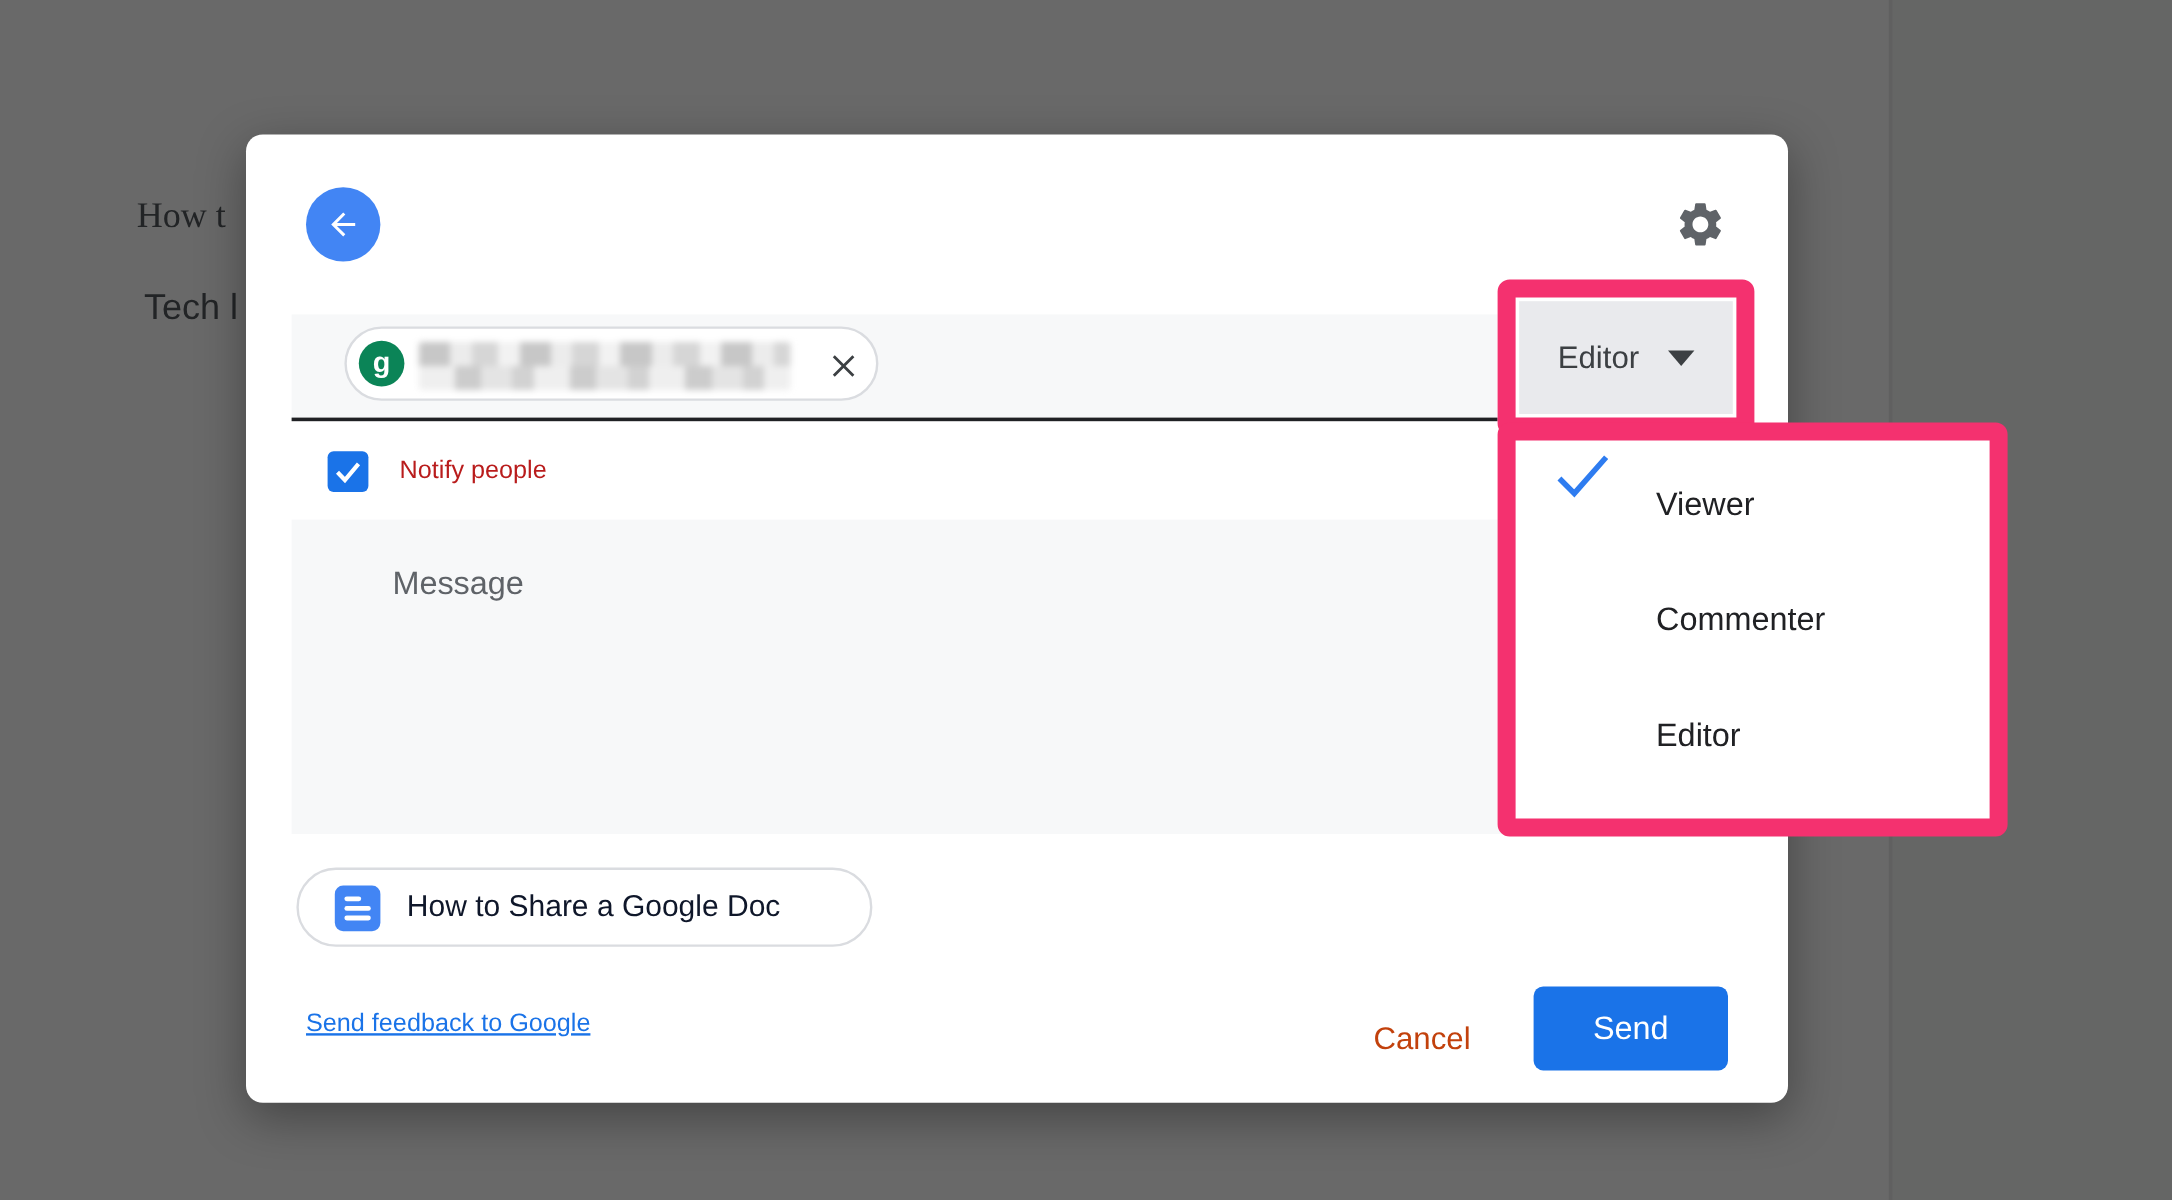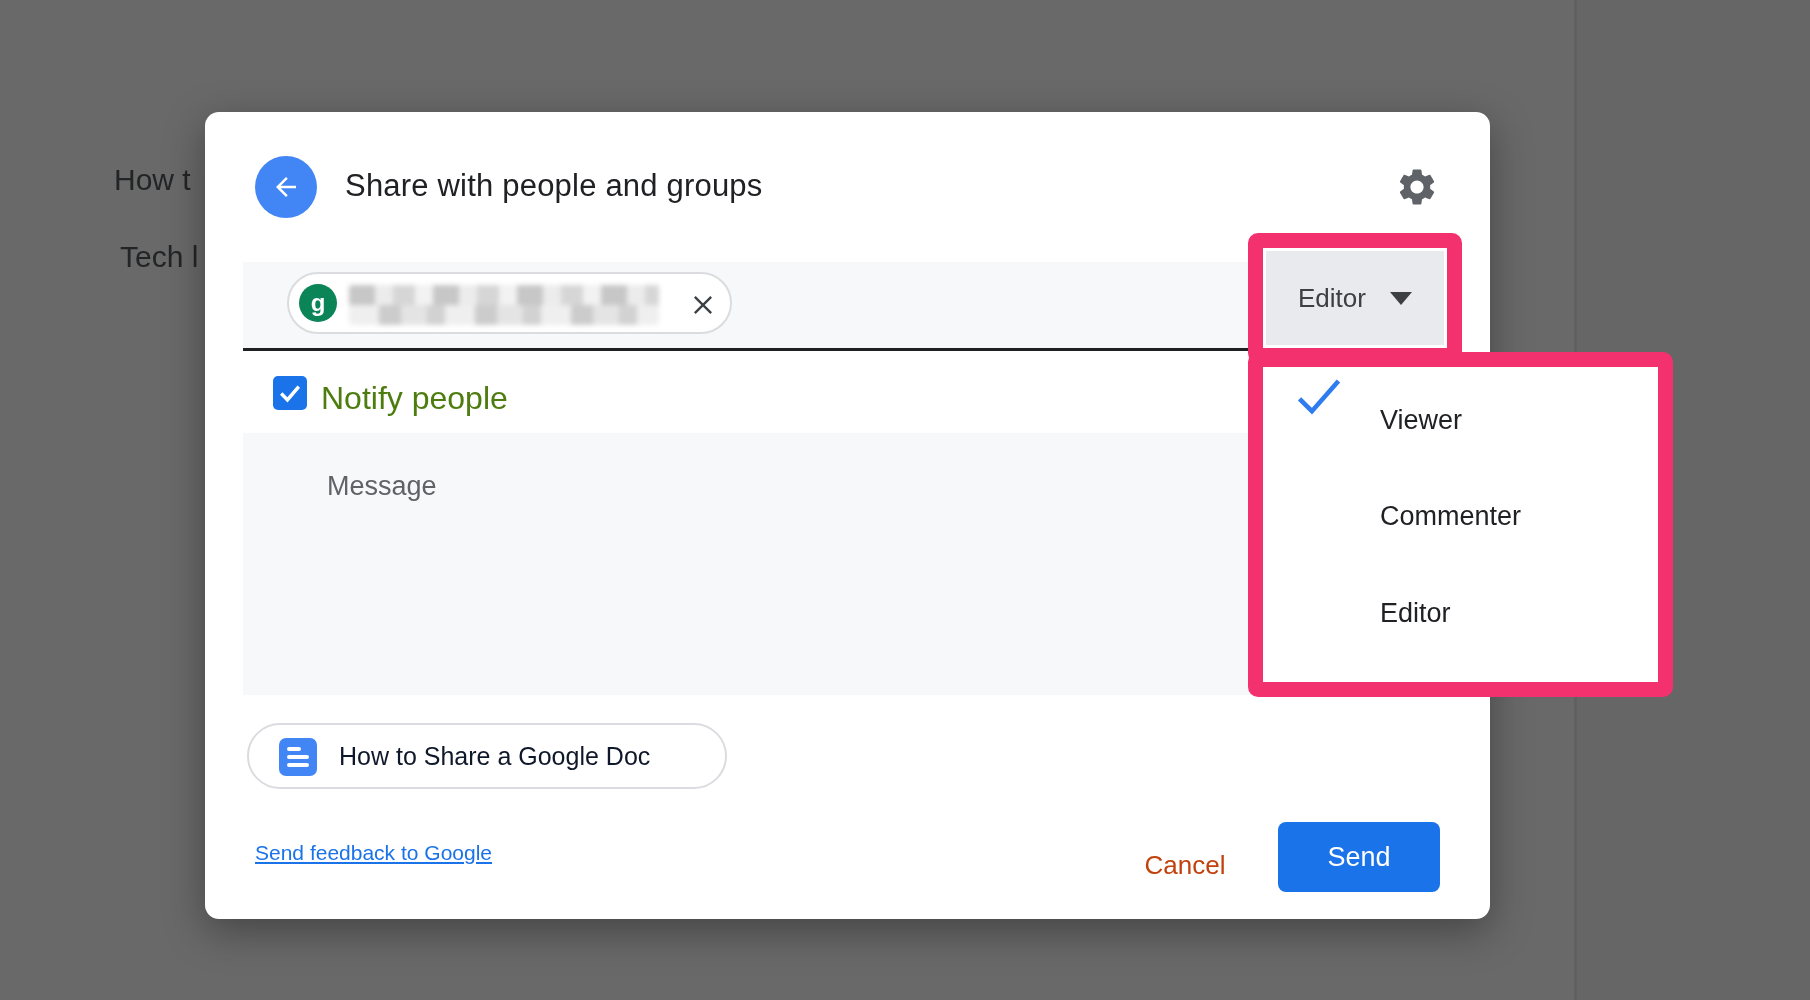--- a/index.html
+++ b/index.html
@@ -4,21 +4,21 @@
 <style>
   * { margin:0; padding:0; box-sizing:border-box; }
   html,body { width:1810px; height:1000px; overflow:hidden; }
   body { font-family:"Liberation Sans","DejaVu Sans",sans-serif; }
   #page { position:relative; width:1810px; height:1000px; background:#696969; }
 
   
   .bg-right { position:absolute; left:1577px; top:0; width:233px; height:1000px; background:#656665; }
   .bg-seam  { position:absolute; left:1574px; top:0; width:3px; height:1000px; background:#606060; }
   .bg-line  { position:absolute; color:#222426; font-size:30px; white-space:nowrap; }
-  .bg-line1 { left:114px; top:163px; }
+  .bg-line1 { left:114px; top:163px;font-family:Liberation Serif, serif; }
   .bg-line2 { left:120px; top:240px; }
 
   
   .dialog { position:absolute; left:205px; top:112px; width:1285px; height:807px;
             background:#ffffff; border-radius:14px; box-shadow:0 12px 40px rgba(0,0,0,.35); }
 
   .back-btn { position:absolute; left:50px; top:44px; width:62px; height:62px; border-radius:50%;
               background:#4285f4; display:flex; align-items:center; justify-content:center; cursor:pointer; }
   .dlg-title { position:absolute; left:140px; top:56px; font-size:31px; color:#202124; letter-spacing:.2px; white-space:nowrap; }
   .gear-btn { position:absolute; left:1187px; top:50px; width:50px; height:50px; display:flex;
@@ -34,21 +34,21 @@
                  display:flex; align-items:center; justify-content:center; }
   .chip-blur { position:absolute; left:60px; top:11px; width:310px; height:40px; border-radius:3px;
                overflow:hidden; filter:blur(2.5px); }
   .chip-blur .r1 { height:20px; background:repeating-linear-gradient(90deg,#c7c7c7 0 26px,#ececec 26px 44px,#d6d6d6 44px 66px,#f2f2f2 66px 84px); }
   .chip-blur .r2 { height:20px; background:repeating-linear-gradient(90deg,#efefef 0 30px,#cccccc 30px 52px,#e4e4e4 52px 78px,#d2d2d2 78px 96px); }
   .chip-x { position:absolute; left:400px; top:17px; width:28px; height:28px; cursor:pointer; }
 
   
   .notify-cb { position:absolute; left:68px; top:264px; width:34px; height:34px; background:#1a73e8;
                border-radius:5px; display:flex; align-items:center; justify-content:center; cursor:pointer; }
-  .notify-label { position:absolute; left:116px; top:268px; font-size:32px; color:#4d7c0f; }
+  .notify-label { position:absolute; left:128px; top:268px; font-size:21px; color:#b91c1c; }
 
   
   .msg-area { position:absolute; left:38px; top:321px; width:1205px; height:262px; background:#f7f8f9; cursor:text; }
   .msg-ph { position:absolute; left:40px; top:38px; font-size:27px; color:#5f6368;margin-left:44px; }
 
   
   .doc-chip { position:absolute; left:42px; top:611px; width:480px; height:66px; background:#fff;
               border:2px solid #dadce0; border-radius:33px; cursor:pointer; }
   .doc-icon { position:absolute; left:30px; top:13px; width:38px; height:38px; background:#4285f4; border-radius:7px; }
   .doc-icon i { position:absolute; left:8px; height:4px; background:#fff; border-radius:2px; display:block; }
@@ -95,21 +95,20 @@
   <div class="dialog">
 
     <div class="back-btn">
       <span style="display:flex;">
         <svg width="30" height="30" viewBox="0 0 24 24">
             <path fill="#ffffff" d="M20 11H7.83l5.59-5.59L12 4l-8 8 8 8 1.41-1.41L7.83 13H20v-2z"></path>
           </svg>
       </span>
     </div>
 
-    <div class="dlg-title">Share with people and groups</div>
 
     <div class="gear-btn">
       <span style="display:flex;">
         <svg width="44" height="44" viewBox="0 0 24 24">
             <path fill="#5f6368" d="M19.14,12.94c0.04-0.3,0.06-0.61,0.06-0.94c0-0.32-0.02-0.64-0.07-0.94l2.03-1.58c0.18-0.14,0.23-0.41,0.12-0.61 l-1.92-3.32c-0.12-0.22-0.37-0.29-0.59-0.22l-2.39,0.96c-0.5-0.38-1.03-0.7-1.62-0.94L14.4,2.81c-0.04-0.24-0.24-0.41-0.48-0.41 h-3.84c-0.24,0-0.43,0.17-0.47,0.41L9.25,5.35C8.66,5.59,8.12,5.92,7.63,6.29L5.24,5.33c-0.22-0.08-0.47,0-0.59,0.22L2.74,8.87 C2.62,9.08,2.66,9.34,2.86,9.48l2.03,1.58C4.84,11.36,4.8,11.69,4.8,12s0.02,0.64,0.07,0.94l-2.03,1.58 c-0.18,0.14-0.23,0.41-0.12,0.61l1.92,3.32c0.12,0.22,0.37,0.29,0.59,0.22l2.39-0.96c0.5,0.38,1.03,0.7,1.62,0.94l0.36,2.54 c0.05,0.24,0.24,0.41,0.48,0.41h3.84c0.24,0,0.44-0.17,0.47-0.41l0.36-2.54c0.59-0.24,1.13-0.56,1.62-0.94l2.39,0.96 c0.22,0.08,0.47,0,0.59-0.22l1.92-3.32c0.12-0.22,0.07-0.47-0.12-0.61L19.14,12.94z M12,15.6c-1.98,0-3.6-1.62-3.6-3.6 s1.62-3.6,3.6-3.6s3.6,1.62,3.6,3.6S13.98,15.6,12,15.6z"></path>
           </svg>
       </span>
     </div>
 
     <div class="input-row"></div>

